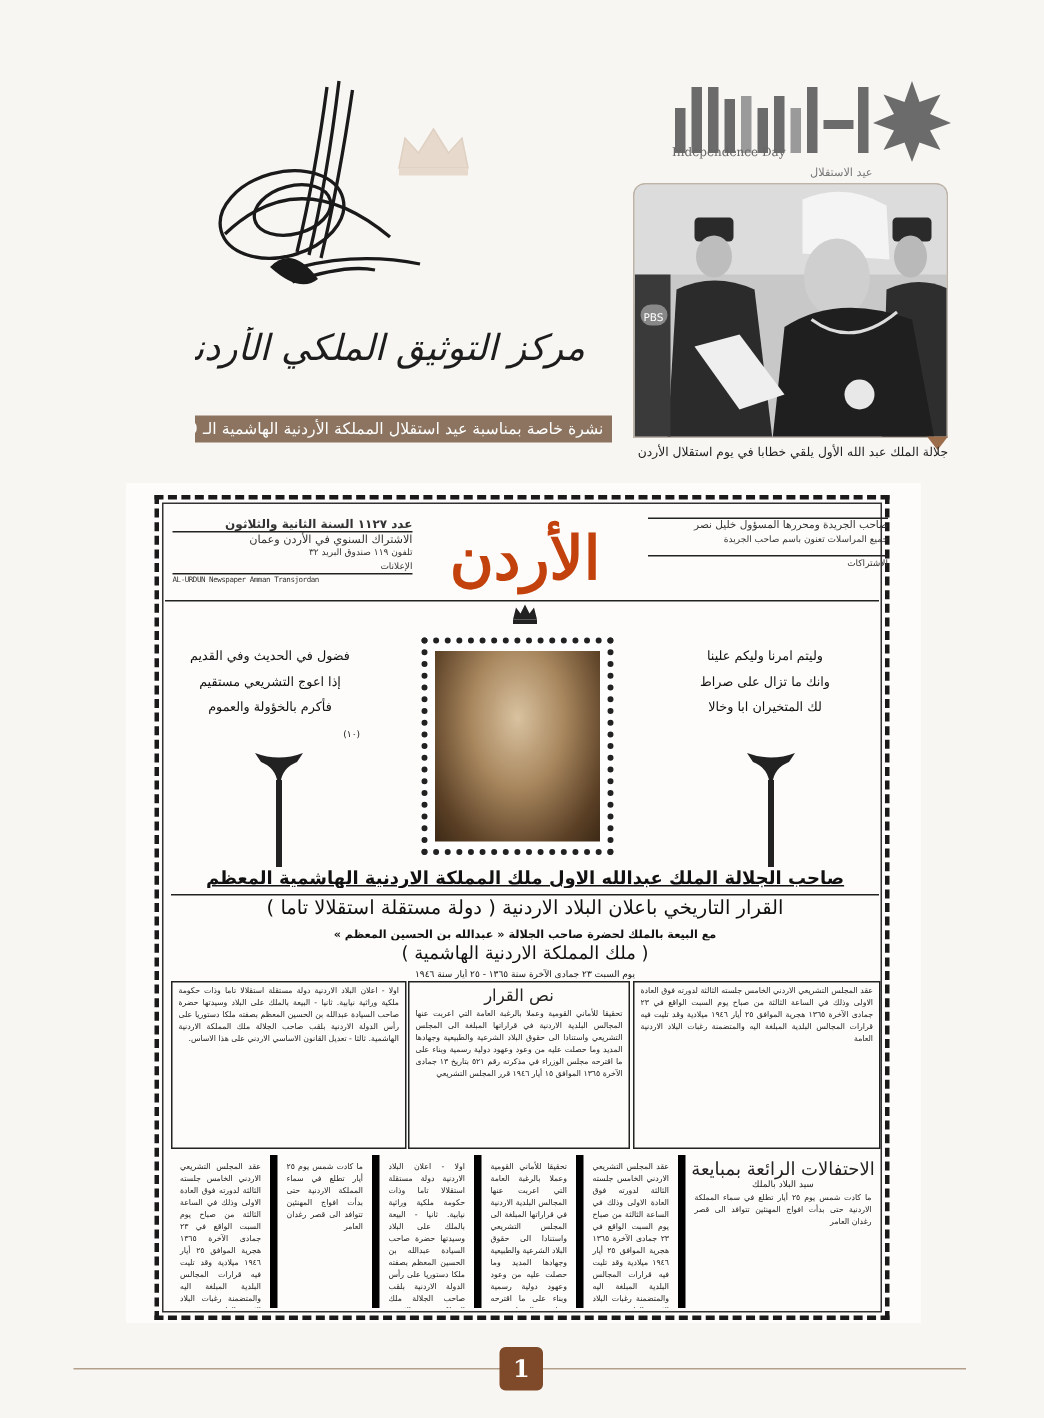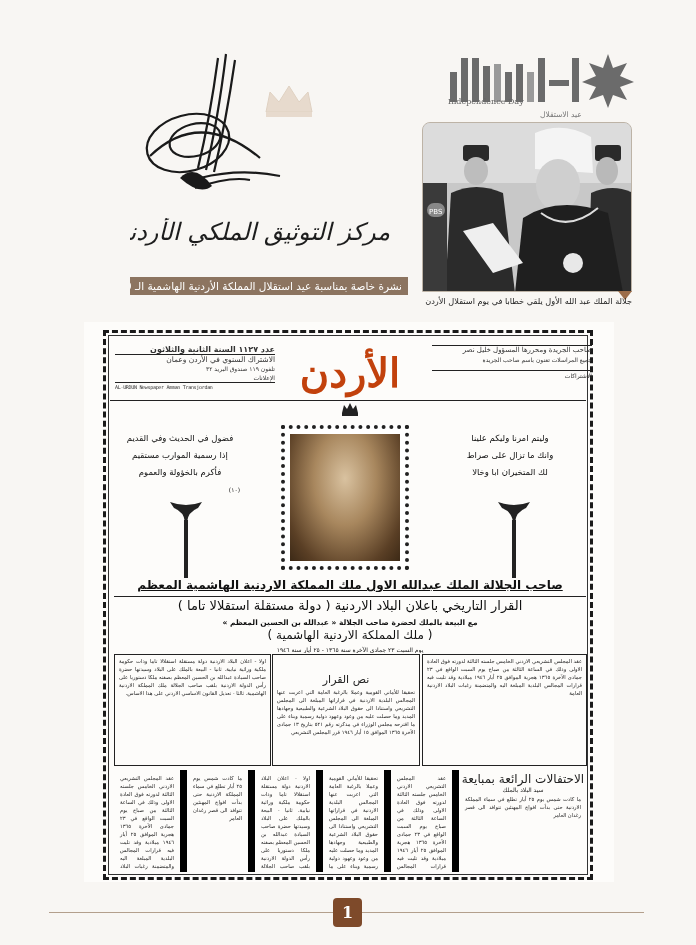--- a/index.html
+++ b/index.html
@@ -113,28 +113,28 @@
   .hl1 { top: 578px; font-size: 12px; font-weight: bold; text-decoration: underline; }
   .hl2 { top: 598px; font-size: 13px; }
   .hl3 { top: 618px; font-size: 7.5px; font-weight: bold; }
   .hl4 { top: 628px; font-size: 12px; }
   .hl5 { top: 646px; font-size: 6px; }
 
   .box { border: 1px solid #222; }
   .box-left { left: 114px; top: 654px; width: 157px; height: 112px; }
   .box-mid { left: 272px; top: 654px; width: 148px; height: 112px; }
   .box-right { left: 422px; top: 654px; width: 165px; height: 112px; }
-  .box-title { font-size: 11px; text-align: center; direction: rtl; margin-top: 18px; }
+  .box-title { font-size: 11px; text-align: center; direction: rtl; margin-top: 2px; }
   .fine {
     font-size: 5.2px; line-height: 8px; color: #222; direction: rtl; text-align: justify;
     padding: 2px 4px; overflow: hidden;
   }
 
   .bottom-cols { left: 114px; top: 770px; width: 473px; height: 102px; display: flex; flex-direction: row-reverse; }
-  .bcol { border-left: 7px solid #000000; padding: 2px; overflow: hidden; }
+  .bcol { border-left: 5px solid #000000; padding: 2px; overflow: hidden; }
   .bcol-title { font-size: 12px; direction: rtl; text-align: center; white-space: nowrap; }
   .bcol-sub { font-size: 6px; direction: rtl; text-align: center; }
 
   
   .footer-line { left: 49px; top: 912px; width: 595px; height: 1px; background: #b39f8c; }
   .page-num {
     left: 333px; top: 898px; width: 29px; height: 29px; border-radius: 4px;
     background: #7e4a2a; color: #fff; font-family: "DejaVu Serif", serif;
     font-size: 16px; font-weight: bold; text-align: center; line-height: 29px;
   }
@@ -244,21 +244,21 @@
   <path d="M1 11 L3 3 L6 7 L9 1 L12 7 L15 3 L17 11 Z" fill="#222"></path>
   <rect x="1" y="11" width="16" height="3" fill="#222"></rect>
 </svg>
 
 <div class="abs portrait-frame">
   <div class="portrait"></div>
 </div>
 
 <div class="abs poem poem-left">
   <div>فضول في الحديث وفي القديم</div>
-  <div>إذا رسمية الموارب مستقيم</div>
+  <div>إذا اعوج التشريعي مستقيم</div>
   <div>فأكرم بالخؤولة والعموم</div>
   <div style="font-size:6px;text-align:right;">(١٠)</div>
 </div>
 <div class="abs poem poem-right">
   <div>وليتم امرنا وليكم علينا</div>
   <div>وانك ما تزال على صراط</div>
   <div>لك المتخيران ابا وخالا</div>
 </div>
 
 <svg class="abs column-orn orn-left" viewBox="0 0 36 80">

